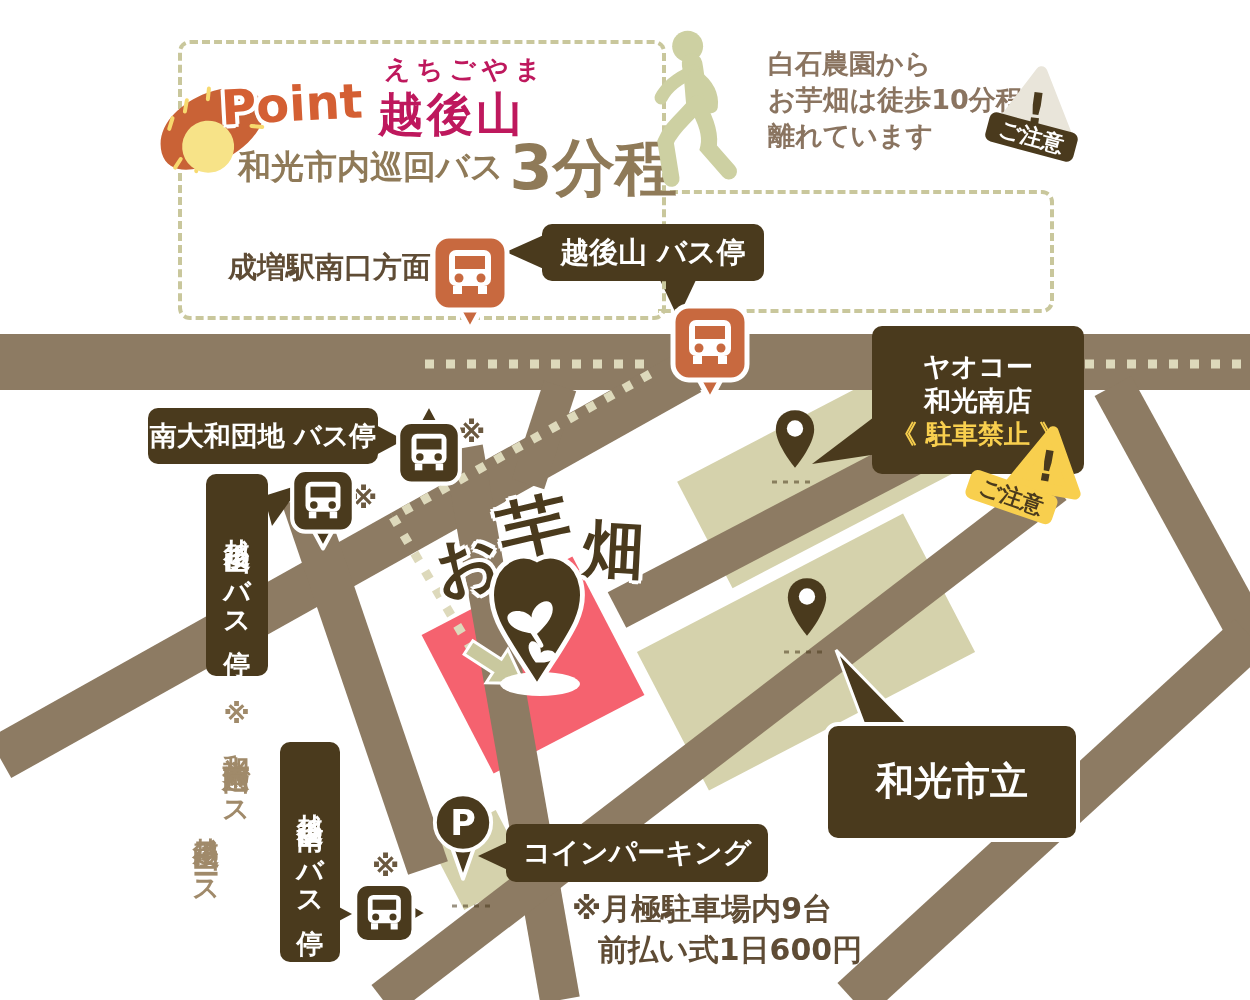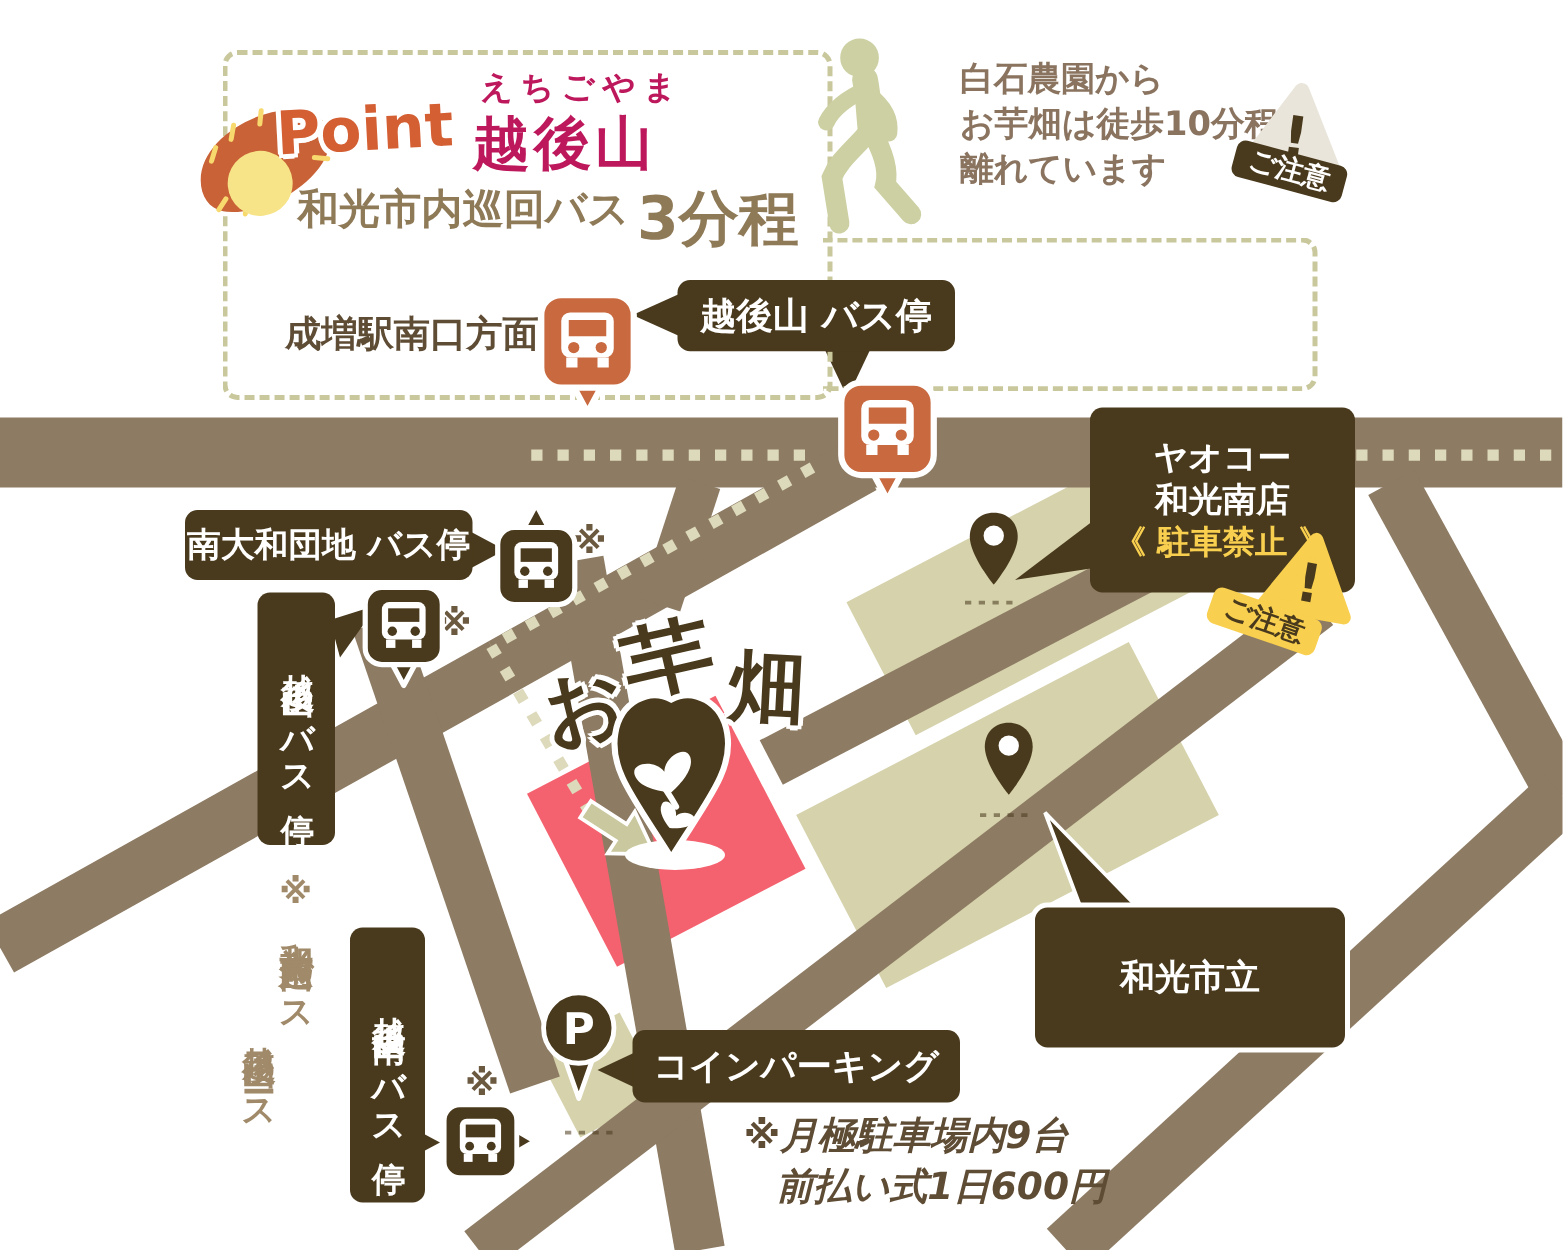--- a/index.html
+++ b/index.html
@@ -122,21 +122,21 @@
       <circle cx="-14" cy="16" r="26" fill="#f7e388"></circle>
     </g>
   </svg>
   <div class="abs z4 outline-white" style="left:221px;top:76px;font-size:48px;font-weight:800;color:#d45f33;transform:rotate(-3deg);">Point</div>
 
   <div class="abs z3 t-light" style="left:384px;top:52px;font-size:26px;letter-spacing:6px;">えちごやま</div>
   <div class="abs z3 t-light" style="left:378px;top:84px;font-size:46px;letter-spacing:3px;">越後山</div>
 
   <div class="abs z3" style="left:238px;top:136px;display:flex;align-items:flex-end;gap:6px;">
     <span class="t-mid" style="font-size:33px;line-height:1.9;">和光市内巡回バス</span>
-    <span class="t-mid" style="font-size:48px;line-height:1;">3分程</span>
+    <span class="t-mid" style="font-size:62px;line-height:1;">3分程</span>
   </div>
 
   <svg class="abs z3" style="left:640px;top:30px;" width="110" height="162" viewBox="0 0 70 110">
     <circle cx="30" cy="11" r="10.5" fill="#cdd0a2"></circle>
     <g stroke="#cdd0a2" fill="none" stroke-linecap="round">
       <path d="M33,23 C35,33 35,41 36,50" stroke-width="14"></path>
       <path d="M34,28 C25,32 16,38 12,46" stroke-width="9"></path>
       <path d="M35,31 C43,37 47,44 46,52" stroke-width="9"></path>
       <path d="M36,50 C28,60 19,66 15,76 L19,101" stroke-width="11"></path>
       <path d="M36,50 C43,62 46,72 44,80 L58,96" stroke-width="11"></path>
@@ -251,21 +251,21 @@
       <path d="M0,14 C-4,2 -24,-2 -24,9 C-24,20 -9,28 0,32 C9,28 24,20 24,9 C24,-2 4,2 0,14 Z" fill="#fff"></path>
     </g>
     <path d="M46,72 C54,84 60,92 64,100" stroke="#fff" stroke-width="5" fill="none" stroke-linecap="round"></path>
   </svg>
 
   <svg class="abs z3" style="left:784px;top:576px;" width="46" height="64" viewBox="0 0 48 66">
     <path d="M24,2 C12,2 4,10.5 4,22 C4,38 24,62 24,62 C24,62 44,38 44,22 C44,10.5 36,2 24,2 Z" fill="#4a3a1d"></path>
     <circle cx="24" cy="21" r="8.5" fill="#fff"></circle>
   </svg>
 
-  <div class="abs z3 bubble white-border" style="left:824px;top:722px;width:248px;height:112px;flex-direction:column;line-height:1.3;font-size:28px;">
+  <div class="abs z3 bubble white-border" style="left:824px;top:722px;width:248px;height:112px;flex-direction:column;line-height:1.3;font-size:38px;">
     <div>和光市立</div>
   </div>
 
   <div class="abs z3 vnote" style="left:218px;top:698px;height:280px;">※和光市内巡回バス</div>
   <div class="abs z3 vnote" style="left:188px;top:816px;height:190px;">越後山コース</div>
 
   <div class="abs z3 bubble vtext" style="left:280px;top:742px;width:60px;height:220px;font-size:27px;">越後山南　バス停</div>
 
   <div class="abs z3 asterisk" style="left:372px;top:850px;">※</div>
 
@@ -283,18 +283,18 @@
   </svg>
 
   <svg class="abs z4" style="left:430px;top:790px;" width="66" height="96" viewBox="0 0 68 96">
     <polygon points="22,56 46,56 34,90" fill="#4a3a1d" stroke="#fff" stroke-width="4" stroke-linejoin="round"></polygon>
     <circle cx="34" cy="32" r="29" fill="#4a3a1d" stroke="#fff" stroke-width="4"></circle>
     <text x="34" y="45" text-anchor="middle" font-size="36" font-weight="bold" fill="#fff">P</text>
   </svg>
 
   <div class="abs z3 bubble" style="left:506px;top:824px;width:262px;height:58px;font-size:28px;">コインパーキング</div>
 
-  <div class="abs z3 t-dark" style="left:595px;top:888px;font-size:30px;line-height:1.38;font-style:italic;">
+  <div class="abs z3 t-dark" style="left:572px;top:888px;font-size:30px;line-height:1.38;">
     <div>※月極駐車場内9台</div>
     <div style="padding-left:26px;">前払い式1日600円</div>
   </div>
 
 </div>
 
 </body></html>

